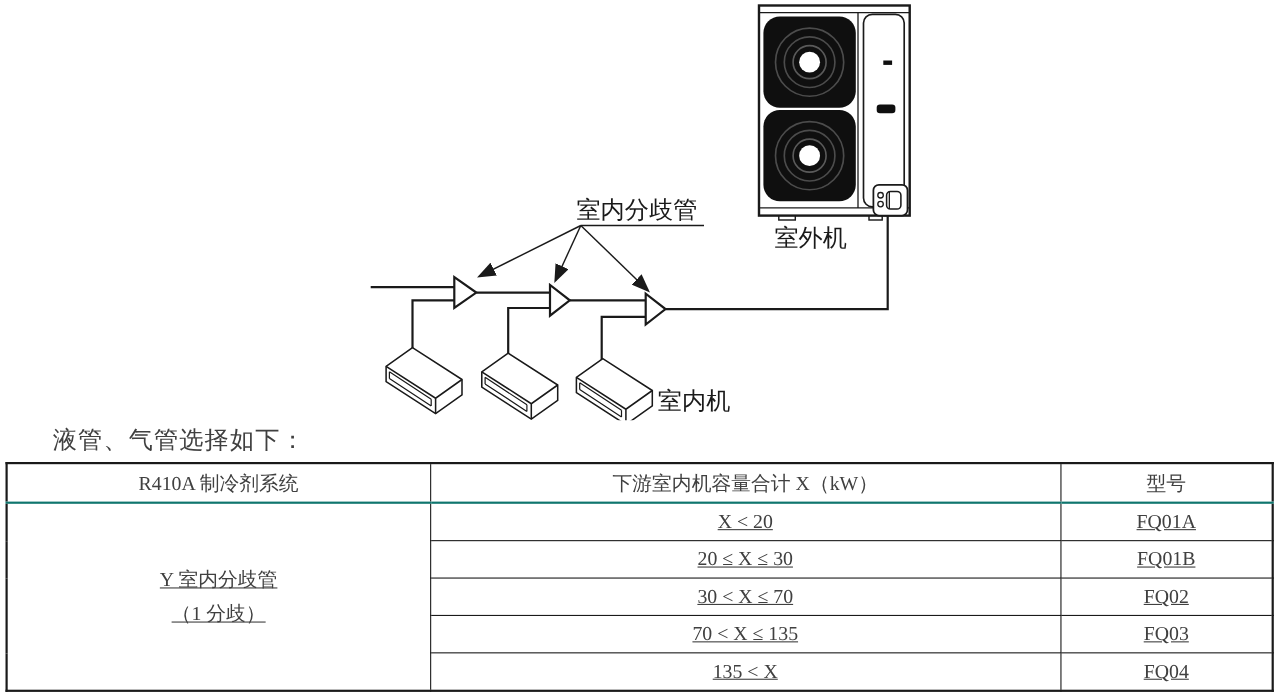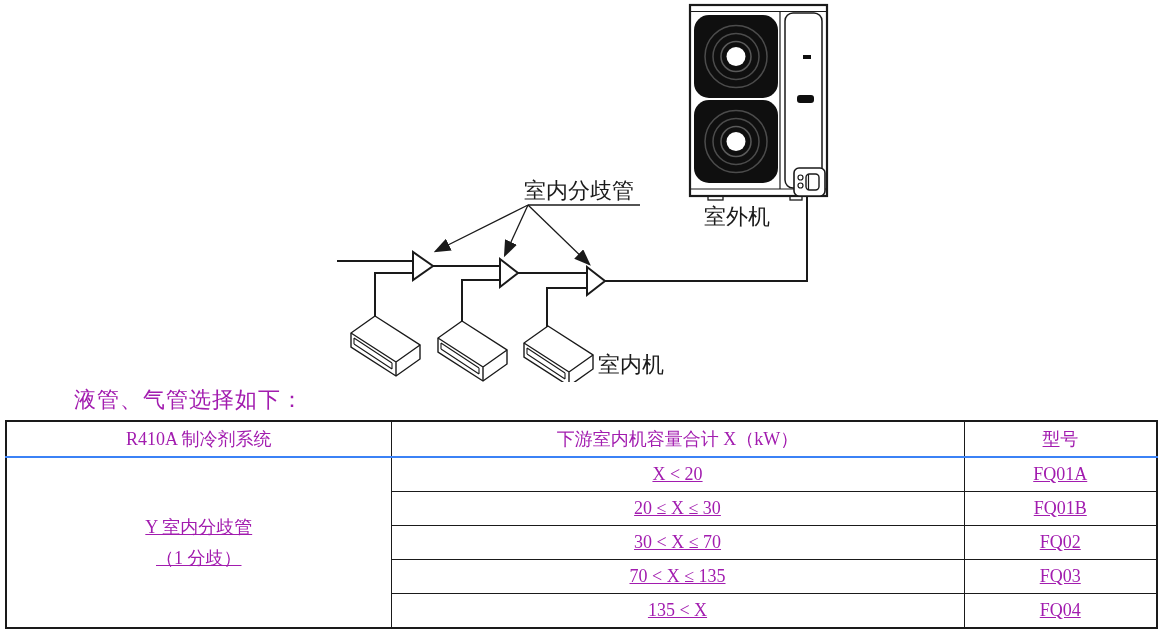--- a/index.html
+++ b/index.html
@@ -1,25 +1,25 @@
 <!DOCTYPE html>
 <html><head>
 <meta charset="utf-8">
 <style>
   html,body{margin:0;padding:0;background:#ffffff;}
   #page{position:relative;width:1160px;height:632px;background:#ffffff;overflow:hidden;
-        font-family:"Liberation Serif","DejaVu Serif",serif;color:#a21caf;}
+        font-family:"Liberation Serif","DejaVu Serif",serif;color:#404040;}
   #diagram{position:absolute;left:0;top:0;}
-  #intro{position:absolute;left:74px;top:385px;font-size:22px;letter-spacing:1px;white-space:nowrap;}
+  #intro{position:absolute;left:48px;top:385px;font-size:22px;letter-spacing:1px;white-space:nowrap;}
   #pipe-table{position:absolute;left:5px;top:420px;width:1151px;border-collapse:collapse;
               table-layout:fixed;font-size:18px;}
   #pipe-table td,#pipe-table th{border:1px solid #1a1a1a;text-align:center;vertical-align:middle;
               font-weight:normal;padding:0;overflow:hidden;}
   #pipe-table{border:2px solid #1a1a1a;}
-  #pipe-table th{height:34px;border-bottom:2px solid #3b82f6;font-family:Liberation Serif, serif;}
+  #pipe-table th{height:34px;border-bottom:2px solid #0f766e;font-family:Liberation Serif, serif;}
   #pipe-table td{height:33px;text-decoration:underline;}
   .col1{width:385px;}
   .col2{width:573px;}
   .col3{width:193px;}
   .branch-cell div{line-height:1.7;}
   svg text{font-family:"Liberation Serif","DejaVu Serif",serif;fill:#1a1a1a;}
 </style>
 </head>
 <body>
 

